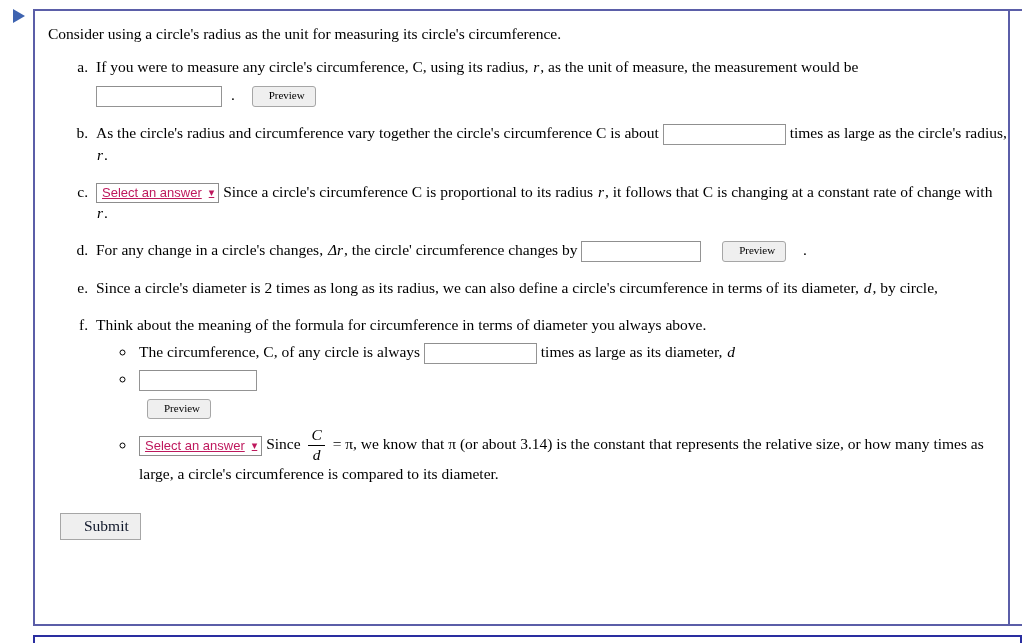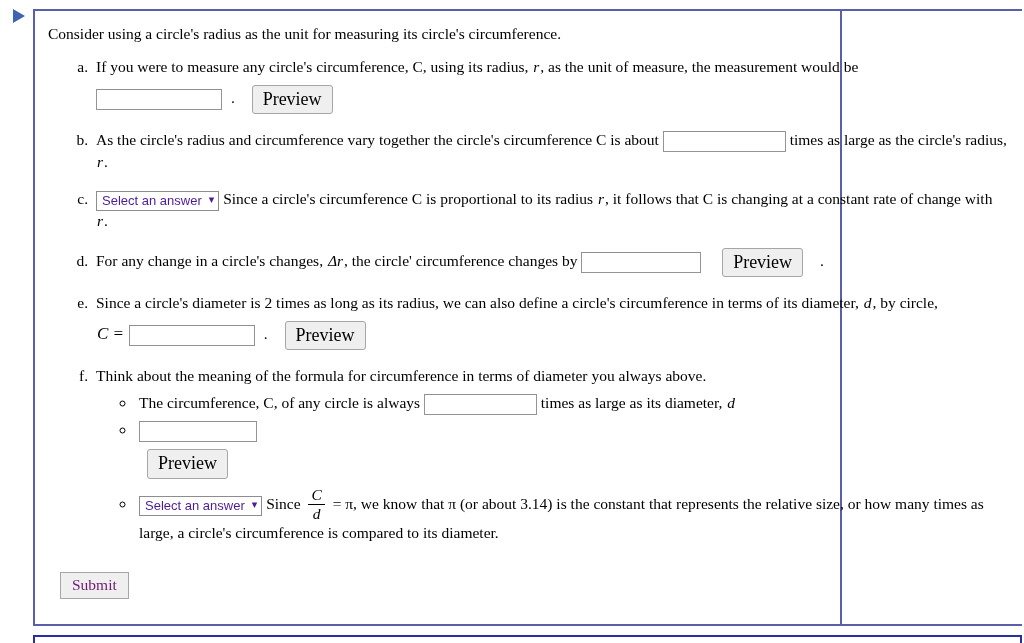--- a/index.html
+++ b/index.html
@@ -13,21 +13,21 @@
   body {
     font-family: "Liberation Serif", "DejaVu Serif", serif;
     font-size: 15.5px;
     color: #000000;
     line-height: 1.35;
   }
 
   
   #page {
     position: relative;
-    width: 842px;
+    width: 1010px;
     height: 643px;
   }
 
   .play-marker {
     position: absolute;
     left: 13px;
     top: 9px;
     width: 0;
     height: 0;
     border-top: 7px solid transparent;
@@ -147,57 +147,58 @@
     outline: none;
   }
   input.w125 { width: 126px; }
   input.w123 { width: 123px; }
   input.w120 { width: 120px; }
   input.w118 { width: 118px; }
   input.w113 { width: 113px; }
 
   button.preview {
     font-family: "Liberation Serif", serif;
-    font-size: 18px;
-    padding: 2px 10px 3px 10px;
+    font-size: 11px;
+    padding: 2px 10px 3px 16px;
     background: #efefef;
     border: 1px solid #a6a6a6;
     border-radius: 3px;
     color: #000;
     vertical-align: middle;
     cursor: pointer;
     line-height: 1.25;
   }
 
   button.submit {
     font-family: "Liberation Serif", serif;
     font-size: 15.5px;
-    padding: 3px 11px 4px 11px;
+    padding: 3px 11px 4px 23px;
     background: #efefef;
     border: 1px solid #a6a6a6;
     border-radius: 0;
-    color: #701a75;
+    color: #0f172a;
     cursor: pointer;
   }
 
   .select-box {
     display: inline-flex;
     align-items: center;
     justify-content: space-between;
     font-family: "Liberation Sans", sans-serif;
     font-size: 13px;
     height: 20px;
     padding: 0 4px 0 5px;
     border: 1px solid #8d8d8d;
     background: #ffffff;
-    color: #4c1d95;
+    color: #be185d;
     vertical-align: middle;
     cursor: pointer;
     box-sizing: border-box;
     white-space: nowrap;
+    text-decoration: underline;
   }
   .select-box .chev {
     margin-left: 7px;
     font-size: 11px;
     line-height: 1;
     position: relative;
     top: -1px;
   }
 
   .sp { display: inline-block; width: 5px; }
@@ -266,26 +267,20 @@
         <span class="mathvar">Δr</span><span>, the circle' circumference changes by</span>
         <input class="txt w120" type="text" value="" style="">
         <span class="sp-lg"></span>
         <button class="preview">Preview</button>
         <span class="sp-lg"></span><span>.</span>
       </li>
 
       <li>
         <span>Since a circle's diameter is 2 times as long as its radius, we can also define a circle's circumference in terms of its diameter,</span>
         <span class="mathvar">d</span><span>, by circle,</span>
-        <div style="margin-top:7px;">
-          <span class="mathvar" style="font-size:17px;">C =</span>
-          <input class="txt w125" type="text" value="" style="">
-          <span class="sp"></span><span>.</span><span class="sp-lg"></span>
-          <button class="preview">Preview</button>
-        </div>
       </li>
 
       <li>
         <span>Think about the meaning of the formula for circumference in terms of diameter you always above.</span>
 
         <ul class="circles">
 
           <li>
             <span>The circumference,</span>
             <span class="mathupr">C</span><span>, of any circle is always</span>

